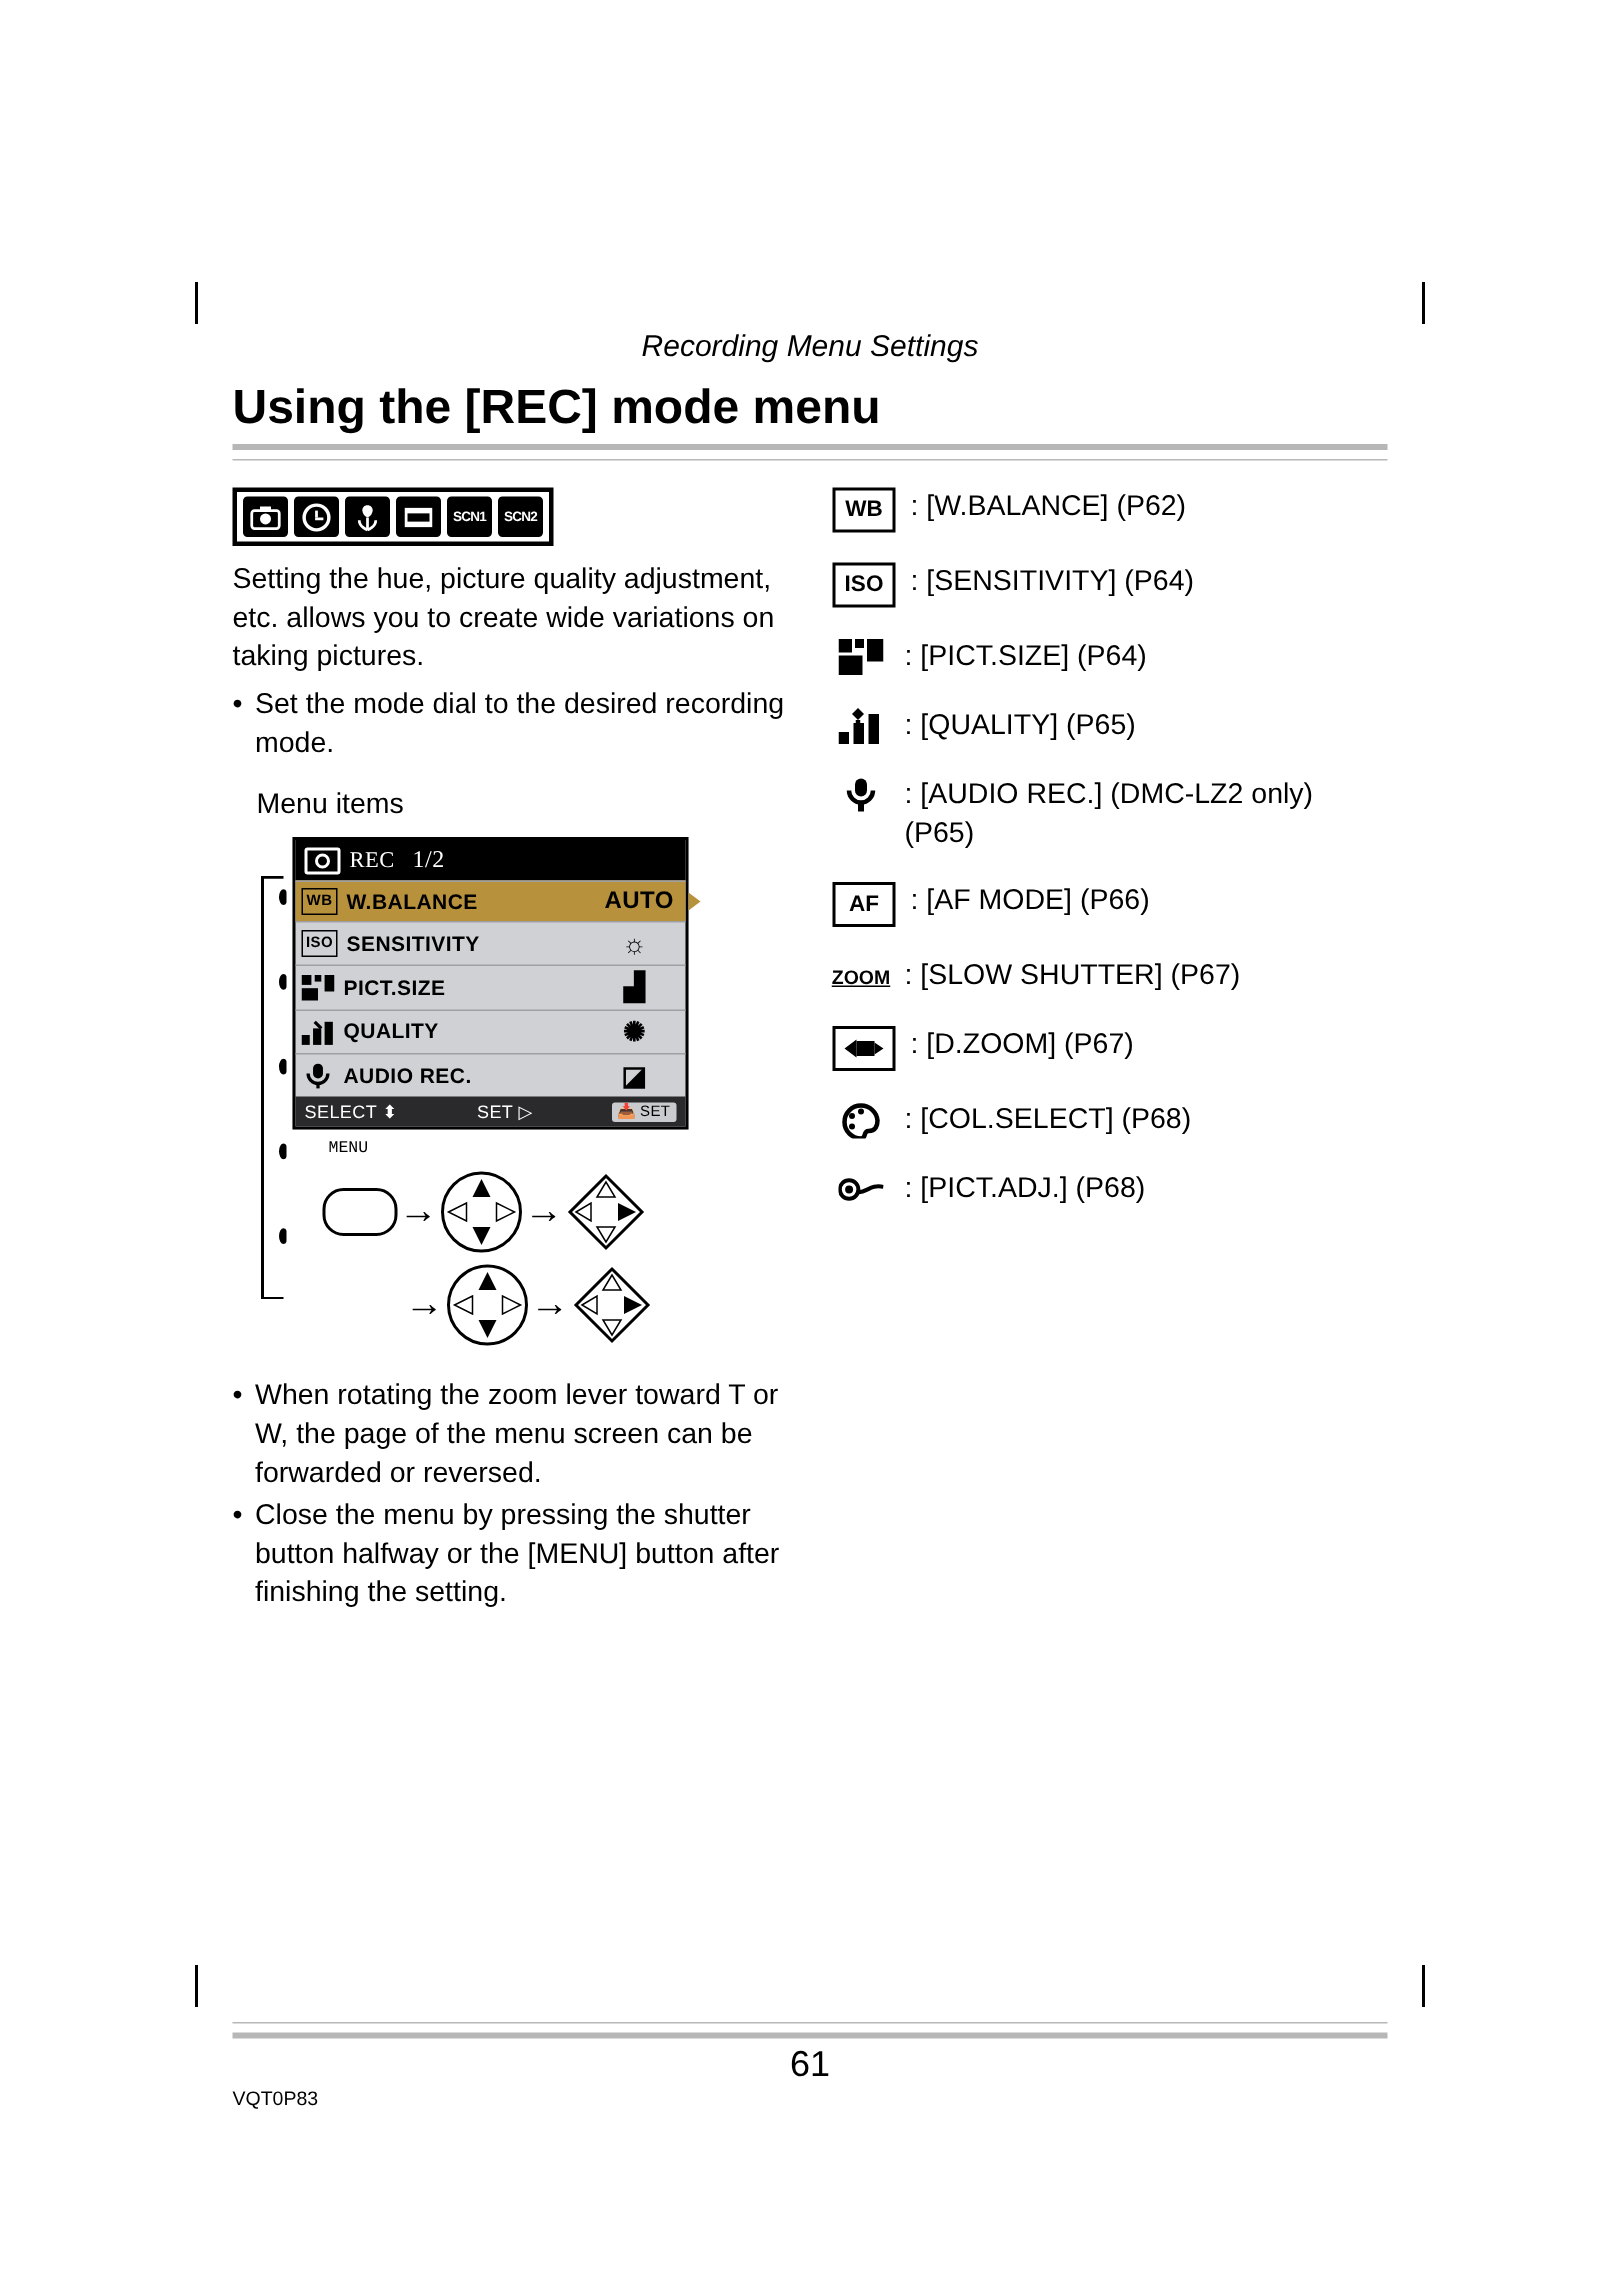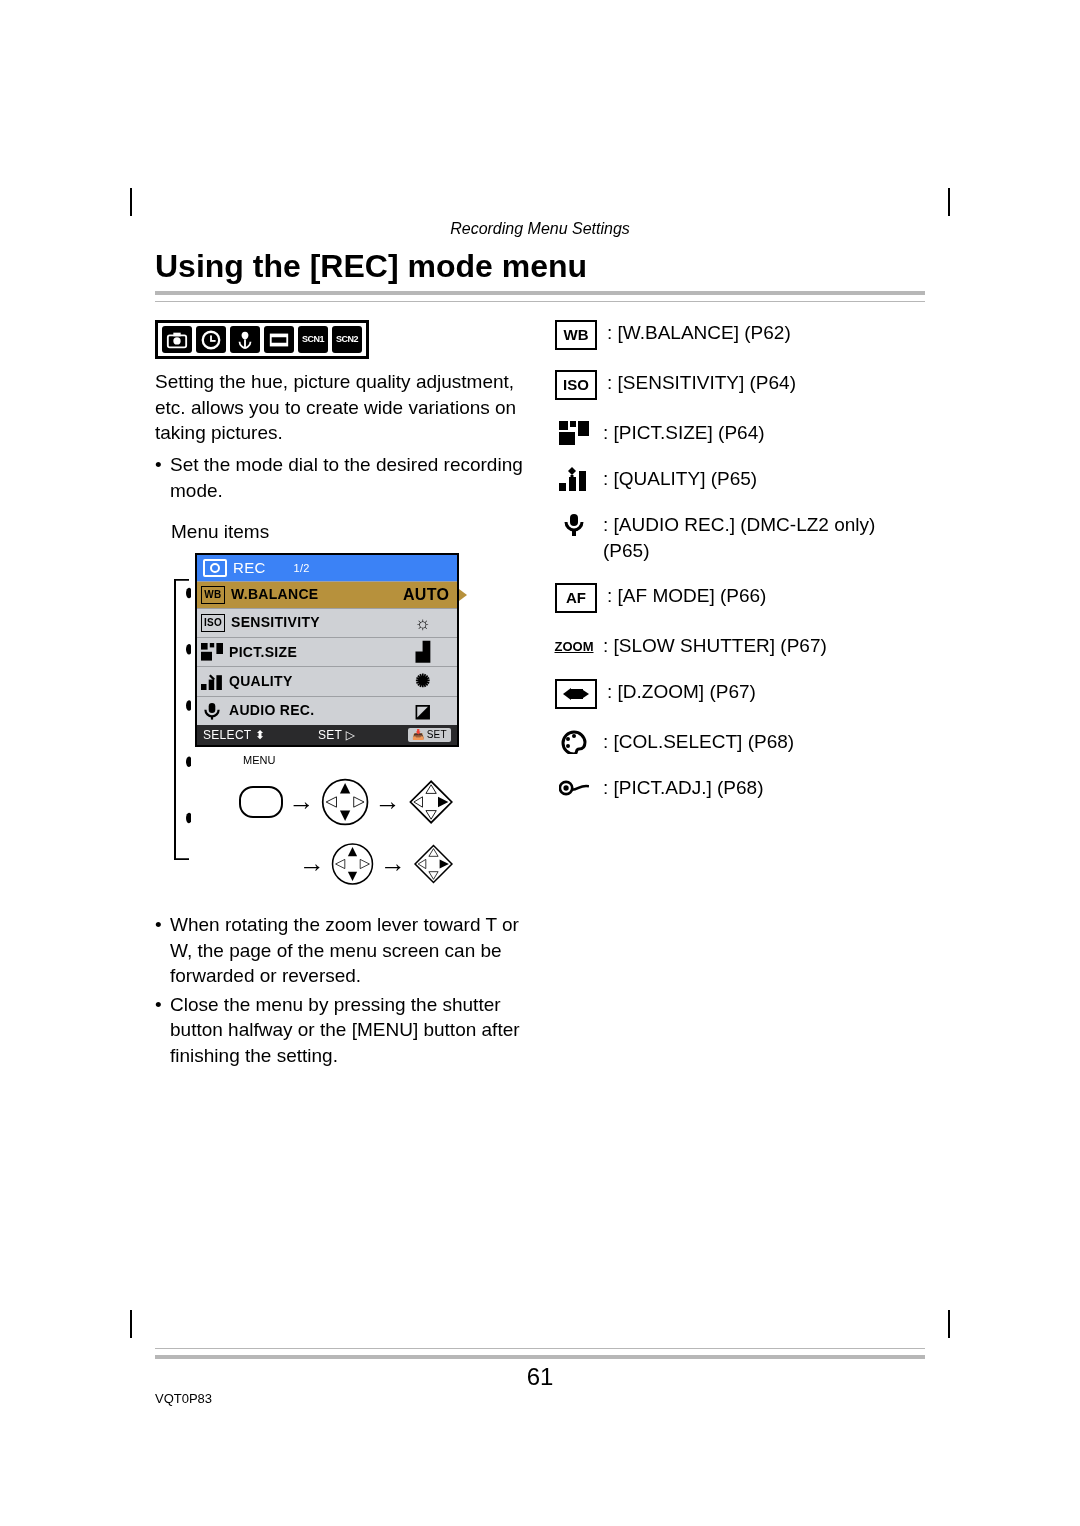--- a/index.html
+++ b/index.html
@@ -24,21 +24,21 @@
     background: #000;
   }
   .crop-top-left  { left: 130px;  top: 188px; }
   .crop-top-right { right: 130px; top: 188px; }
   .crop-bottom-left  { left: 130px;  bottom: 188px; }
   .crop-bottom-right { right: 130px; bottom: 188px; }
 
   .section-title {
     text-align: center;
     font-style: italic;
-    font-size: 16px;
+    font-size: 20px;
     margin-bottom: 10px;
   }
   h1.page-title {
     font-size: 32px;
     font-weight: 700;
     margin: 0 0 6px 0;
   }
   .rule {
     height: 6px;
     border-top: 4px solid #b7b7b7;
@@ -89,35 +89,36 @@
   .lcd-wrap { position: relative; margin-left: 40px; width: 260px; }
   .lcd {
     width: 260px;
     border: 2px solid #000;
     background: #cfd1d5;
     font-family: Arial, sans-serif;
     font-size: 15px;
     letter-spacing: 0.02em;
   }
   .lcd-header {
-    background: #3b82f6;
+    background: #000000;
     color: #fff;
     padding: 3px 6px;
     display: flex;
     align-items: center;
     gap: 6px;
+    font-family: Liberation Serif, serif;
   }
   .lcd-header .cam-ic {
     width: 20px; height: 14px; border: 2px solid #fff; border-radius: 2px; position: relative;
   }
   .lcd-header .cam-ic::after{
     content:""; position:absolute; width:6px;height:6px;border:2px solid #fff;border-radius:50%;
     left:5px; top:2px;
   }
-  .lcd-header .page-ind { margin-left: 22px; font-size: 11px; }
+  .lcd-header .page-ind { margin-left: 6px; font-size: 16px; }
   .lcd-row {
     display: flex;
     align-items: center;
     padding: 2px 4px;
     border-top: 1px solid #9ea0a4;
     position: relative;
   }
   .lcd-row.highlight { background: #b7913c; color:#000;}
   .row-icon {
     width: 22px; height: 16px; display:inline-flex; align-items:center; justify-content:center;
@@ -146,21 +147,21 @@
     width:0;height:0;border-top:6px solid transparent;border-bottom:6px solid transparent;
     border-left:8px solid #b7913c;
   }
   
   .brace{
     position:absolute; left:-24px; top:26px; bottom:32px; width:20px;
   }
   .brace svg{ width:100%; height:100%; }
 
   
-  .nav-diagram{ margin: 6px 0 20px 44px; }
+  .nav-diagram{ margin: 6px 0 20px 20px; font-family: Liberation Mono, monospace; }
   .nav-diagram .row{ display:flex; align-items:center; gap:6px; margin-top:6px;}
   .menu-btn{
     width:46px;height:28px;border:2px solid #000;border-radius:14px;
   }
   .menu-label{ font-size:11px; margin-left:4px;}
   .arrow-r{ font-size:26px; }
   .dpad{ width:56px;height:56px; }
   .dpad svg{width:100%;height:100%;}
 
   

